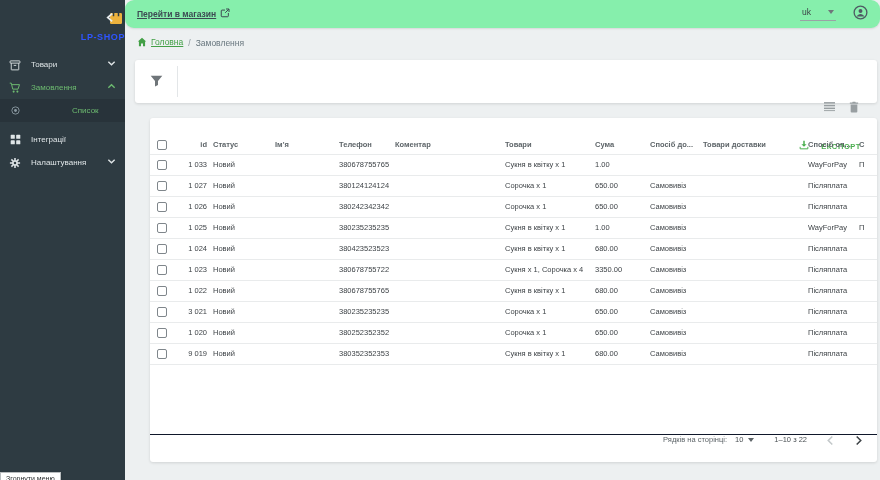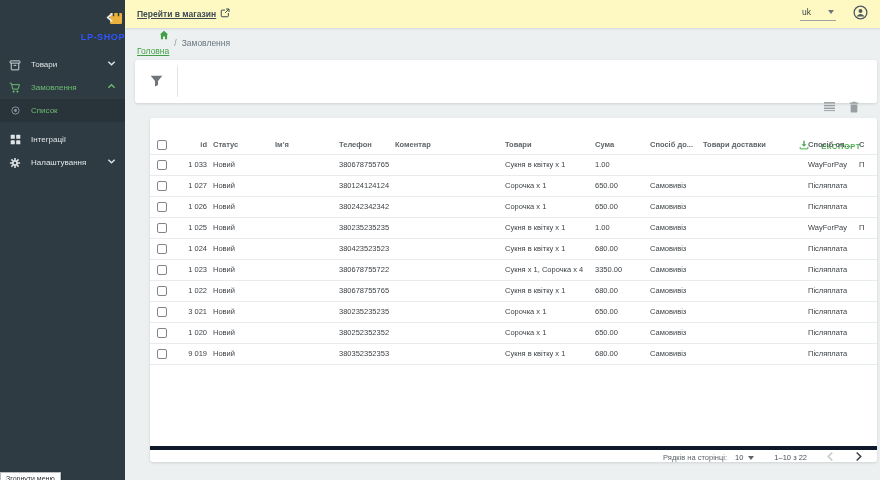--- a/index.html
+++ b/index.html
@@ -10,38 +10,38 @@
   
   .sidebar{position:absolute;left:0;top:0;width:125px;height:480px;background:#2e3b42;}
   .logo-area{position:relative;height:49px;display:flex;flex-direction:column;align-items:flex-end;justify-content:center;}
   .logo-text{color:#2f55ff;font-size:9px;font-weight:bold;letter-spacing:.6px;margin-top:2px;}
   .collapse-btn{position:absolute;right:8px;top:9px;width:12px;height:12px;cursor:pointer;}
   .nav{margin-top:4px;}
   .nav-item{height:23px;display:flex;align-items:center;padding:0 9px;color:#dfe5e7;font-size:8px;cursor:pointer;}
   .nav-item .nav-icon{width:12px;height:12px;margin-right:10px;display:inline-flex;align-items:center;justify-content:center;flex:none;}
   .nav-item .nav-label{flex:1;white-space:nowrap;overflow:hidden;}
   .nav-item.green{color:#6dbb70;}
-  .nav-item.active-sub{background:#28333a;color:#6dbb70;}
+  .nav-item.active-sub{background:#28333a;color:#6dbb70;gap:41px;}
   .nav-gap{height:6px;}
 
   
   .main{position:absolute;left:125px;top:0;width:755px;height:480px;}
-  .topbar{height:28px;background:#fef9c3;box-shadow:0 1px 2px rgba(0,0,0,.10);
-          display:flex;align-items:center;padding:0 12px;position:relative;z-index:3;}
+  .topbar{height:28px;background:#86efac;box-shadow:0 1px 2px rgba(0,0,0,.10);
+          display:flex;align-items:center;padding:0 12px;position:relative;z-index:3;border-radius:9px;}
   .store-link{display:flex;align-items:center;gap:4px;color:#3c4a52;font-size:8.5px;font-weight:bold;
               text-decoration:underline;cursor:pointer;}
   .topbar-right{margin-left:auto;display:flex;align-items:center;gap:16px;}
   .lang-select{display:flex;align-items:center;gap:17px;border-bottom:1px solid #9aa2a6;
                padding:0 2px 3px 2px;font-size:8.5px;color:#3c4347;cursor:pointer;}
   .caret-down{width:0;height:0;border-left:3.5px solid transparent;border-right:3.5px solid transparent;
               border-top:4px solid #6f767a;}
   .avatar-btn{width:16px;height:16px;cursor:pointer;display:flex;align-items:center;justify-content:center;}
 
   .breadcrumb{height:30px;display:flex;align-items:center;gap:5px;padding:0 12px;font-size:8.5px;}
-  .crumb-home{color:#43a047;text-decoration:underline;cursor:pointer;display:flex;align-items:flex-end;gap:4px;flex-direction:column;}
+  .crumb-home{color:#43a047;text-decoration:underline;cursor:pointer;display:flex;align-items:flex-start;gap:4px;}
   .crumb-sep{color:#8a959b;}
   .crumb-current{color:#68767e;}
 
   .filter-card{position:absolute;left:10px;top:60px;width:742px;height:43px;background:#fff;
                border-radius:3px;box-shadow:0 1px 3px rgba(0,0,0,.12);display:flex;align-items:center;}
   .filter-btn{width:42px;height:100%;display:flex;align-items:center;justify-content:center;cursor:pointer;}
   .filter-divider{width:1px;height:31px;background:#e3e6e8;}
 
   .actions-row{position:absolute;left:10px;top:99px;width:742px;height:15px;
                display:flex;align-items:center;justify-content:flex-end;gap:13px;padding-right:18px;}
@@ -56,21 +56,21 @@
               font-family:"Liberation Sans",sans-serif;font-size:7.5px;font-weight:bold;letter-spacing:.6px;cursor:pointer;padding:0;margin-top:34px;}
   table{border-collapse:collapse;table-layout:fixed;width:763px;flex:none;}
   th,td{height:21px;padding:0 0 0 6px;font-size:7.5px;white-space:nowrap;overflow:hidden;
         border-bottom:1px solid #e9ebec;text-align:left;font-weight:normal;color:#3e4347;}
   thead th{height:18px;color:#5d6468;font-weight:bold;}
   .col-cb{padding-left:7px;}
   .col-id{text-align:right;padding:0;}
   .checkbox{display:inline-block;width:10px;height:10px;border:1.3px solid #7f868b;border-radius:2px;
             background:#fff;cursor:pointer;vertical-align:middle;}
   .spacer{flex:1;}
-  .table-footer{height:16px;flex:none;border-top:4px solid #0f172a;display:flex;align-items:flex-end;
+  .table-footer{height:28px;flex:none;border-top:1px solid #0f172a;display:flex;align-items:flex-start;
                 justify-content:flex-end;font-size:7.5px;color:#4a5054;padding-right:14px;}
   .rpp-label{color:#5d6468;}
   .rpp-select{display:flex;align-items:center;gap:5px;margin:0 0 0 8px;cursor:pointer;}
   .rpp-select .caret-down{border-top-color:#5d6468;}
   .range{margin:0 0 0 20px;}
   .pg-btn{margin-left:19px;cursor:pointer;display:flex;align-items:center;}
   .pg-btn.disabled{cursor:default;}
 
   .tooltip{position:absolute;left:0;top:472px;background:#fff;border:1px solid #b9bdbf;
            box-shadow:0 1px 2px rgba(0,0,0,.2);font-size:7px;color:#2a2e30;padding:2px 5px;white-space:nowrap;}

